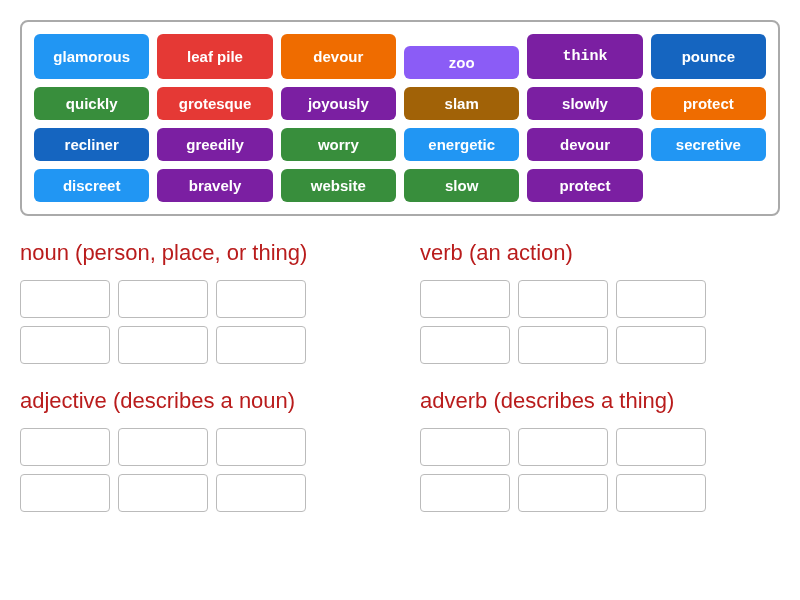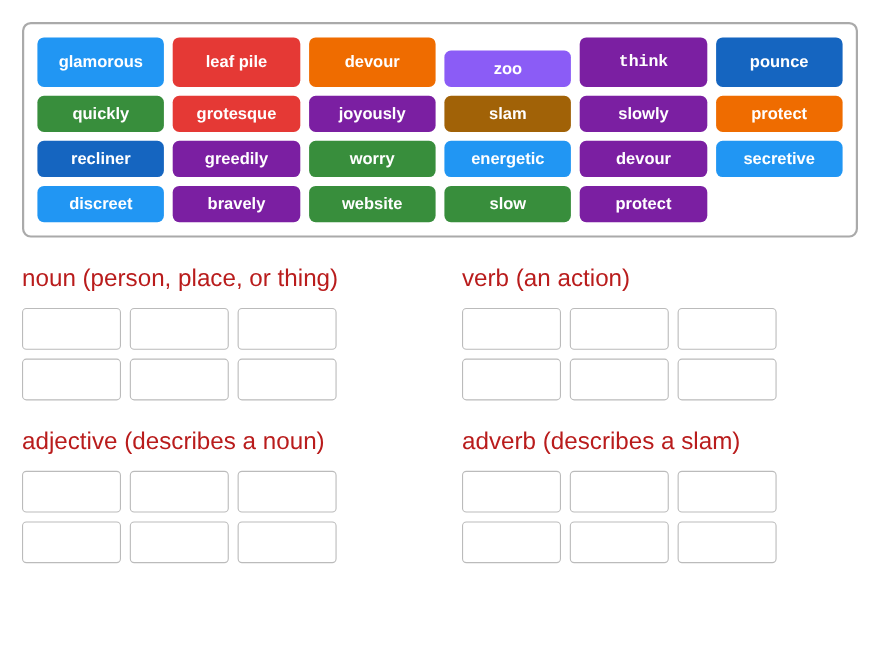--- a/index.html
+++ b/index.html
@@ -129,21 +129,21 @@
         <div class="drop-box"></div>
         <div class="drop-box"></div>
       </div>
       <div class="drop-row">
         <div class="drop-box"></div>
         <div class="drop-box"></div>
         <div class="drop-box"></div>
       </div>
     </div>
     <div class="category-section">
-      <div class="category-label">adverb (describes a slam)</div>
+      <div class="category-label">adverb (describes a thing)</div>
       <div class="drop-row">
         <div class="drop-box"></div>
         <div class="drop-box"></div>
         <div class="drop-box"></div>
       </div>
       <div class="drop-row">
         <div class="drop-box"></div>
         <div class="drop-box"></div>
         <div class="drop-box"></div>
       </div>

